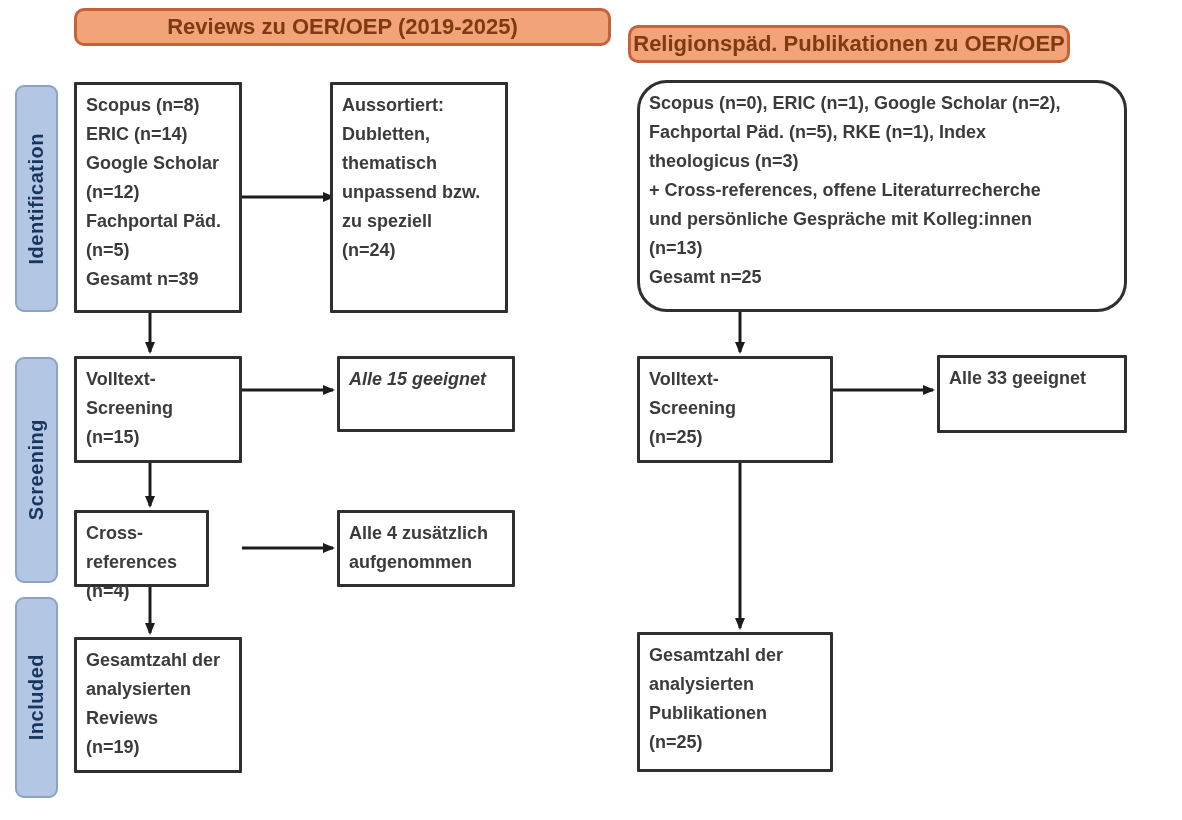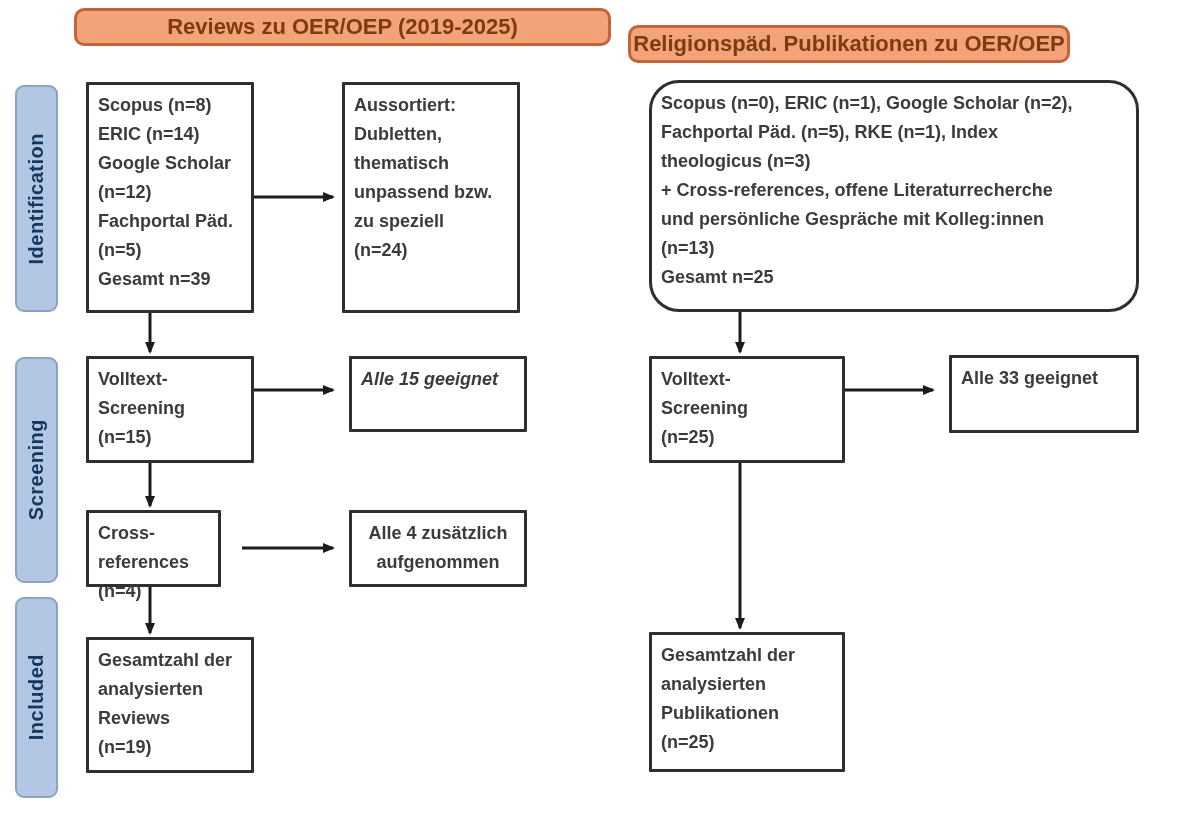--- a/index.html
+++ b/index.html
@@ -29,28 +29,28 @@
     writing-mode:vertical-rl;transform:rotate(180deg);
     font-weight:700;font-size:20px;color:var(--stage-text,#17365d);letter-spacing:.5px;
   }
   .stage-identification{left:15px;top:85px;width:43px;height:227px;}
   .stage-screening{left:15px;top:357px;width:43px;height:226px;}
   .stage-included{left:15px;top:597px;width:43px;height:201px;}
 
   .node{
     position:absolute;border:3px solid var(--box-border,#2f2f2f);background:#fff;
     color:var(--box-text,#3b3b3b);font-weight:700;font-size:18px;line-height:29px;
-    padding:6px 9px;white-space:pre-line;box-sizing:border-box;border-radius:1px;margin-left:12px;
+    padding:6px 9px;white-space:pre-line;box-sizing:border-box;border-radius:1px;
   }
   .l1{left:74px;top:82px;width:168px;height:231px;}
   .l2{left:330px;top:82px;width:178px;height:231px;}
   .l3{left:74px;top:356px;width:168px;height:107px;}
   .l4{left:337px;top:356px;width:178px;height:76px;font-style:italic;}
   .l5{left:74px;top:510px;width:135px;height:77px;}
-  .l6{left:337px;top:510px;width:178px;height:77px;text-align:center;}
+  .l6{left:337px;top:510px;width:178px;height:77px;}
   .l7{left:74px;top:637px;width:168px;height:136px;}
   .r1{left:637px;top:80px;width:490px;height:232px;border-radius:30px;}
   .r2{left:637px;top:356px;width:196px;height:107px;}
   .r3{left:937px;top:355px;width:190px;height:78px;}
   .r4{left:637px;top:632px;width:196px;height:140px;}
 </style>
 </head>
 <body>
 
 <div class="canvas">

